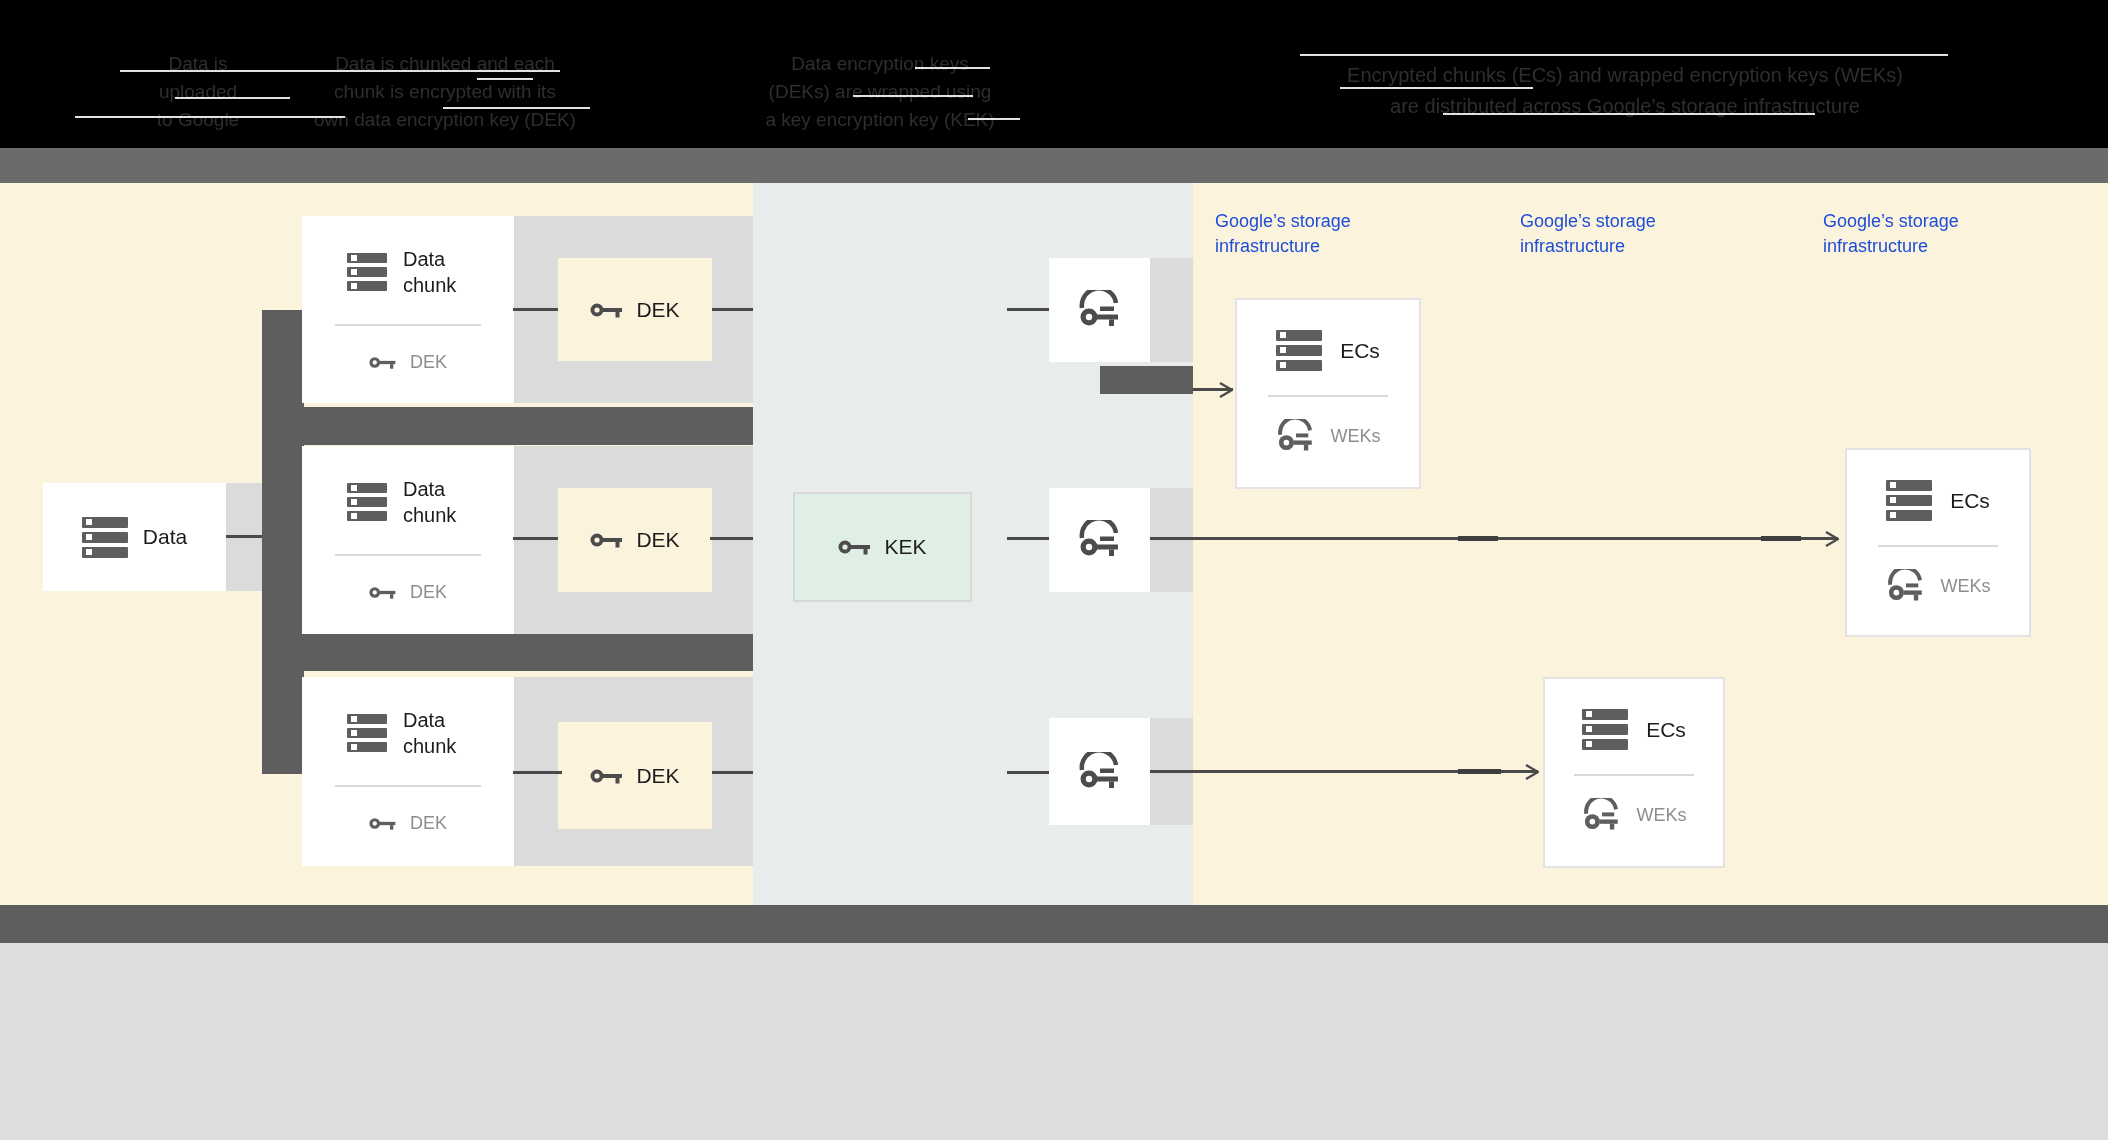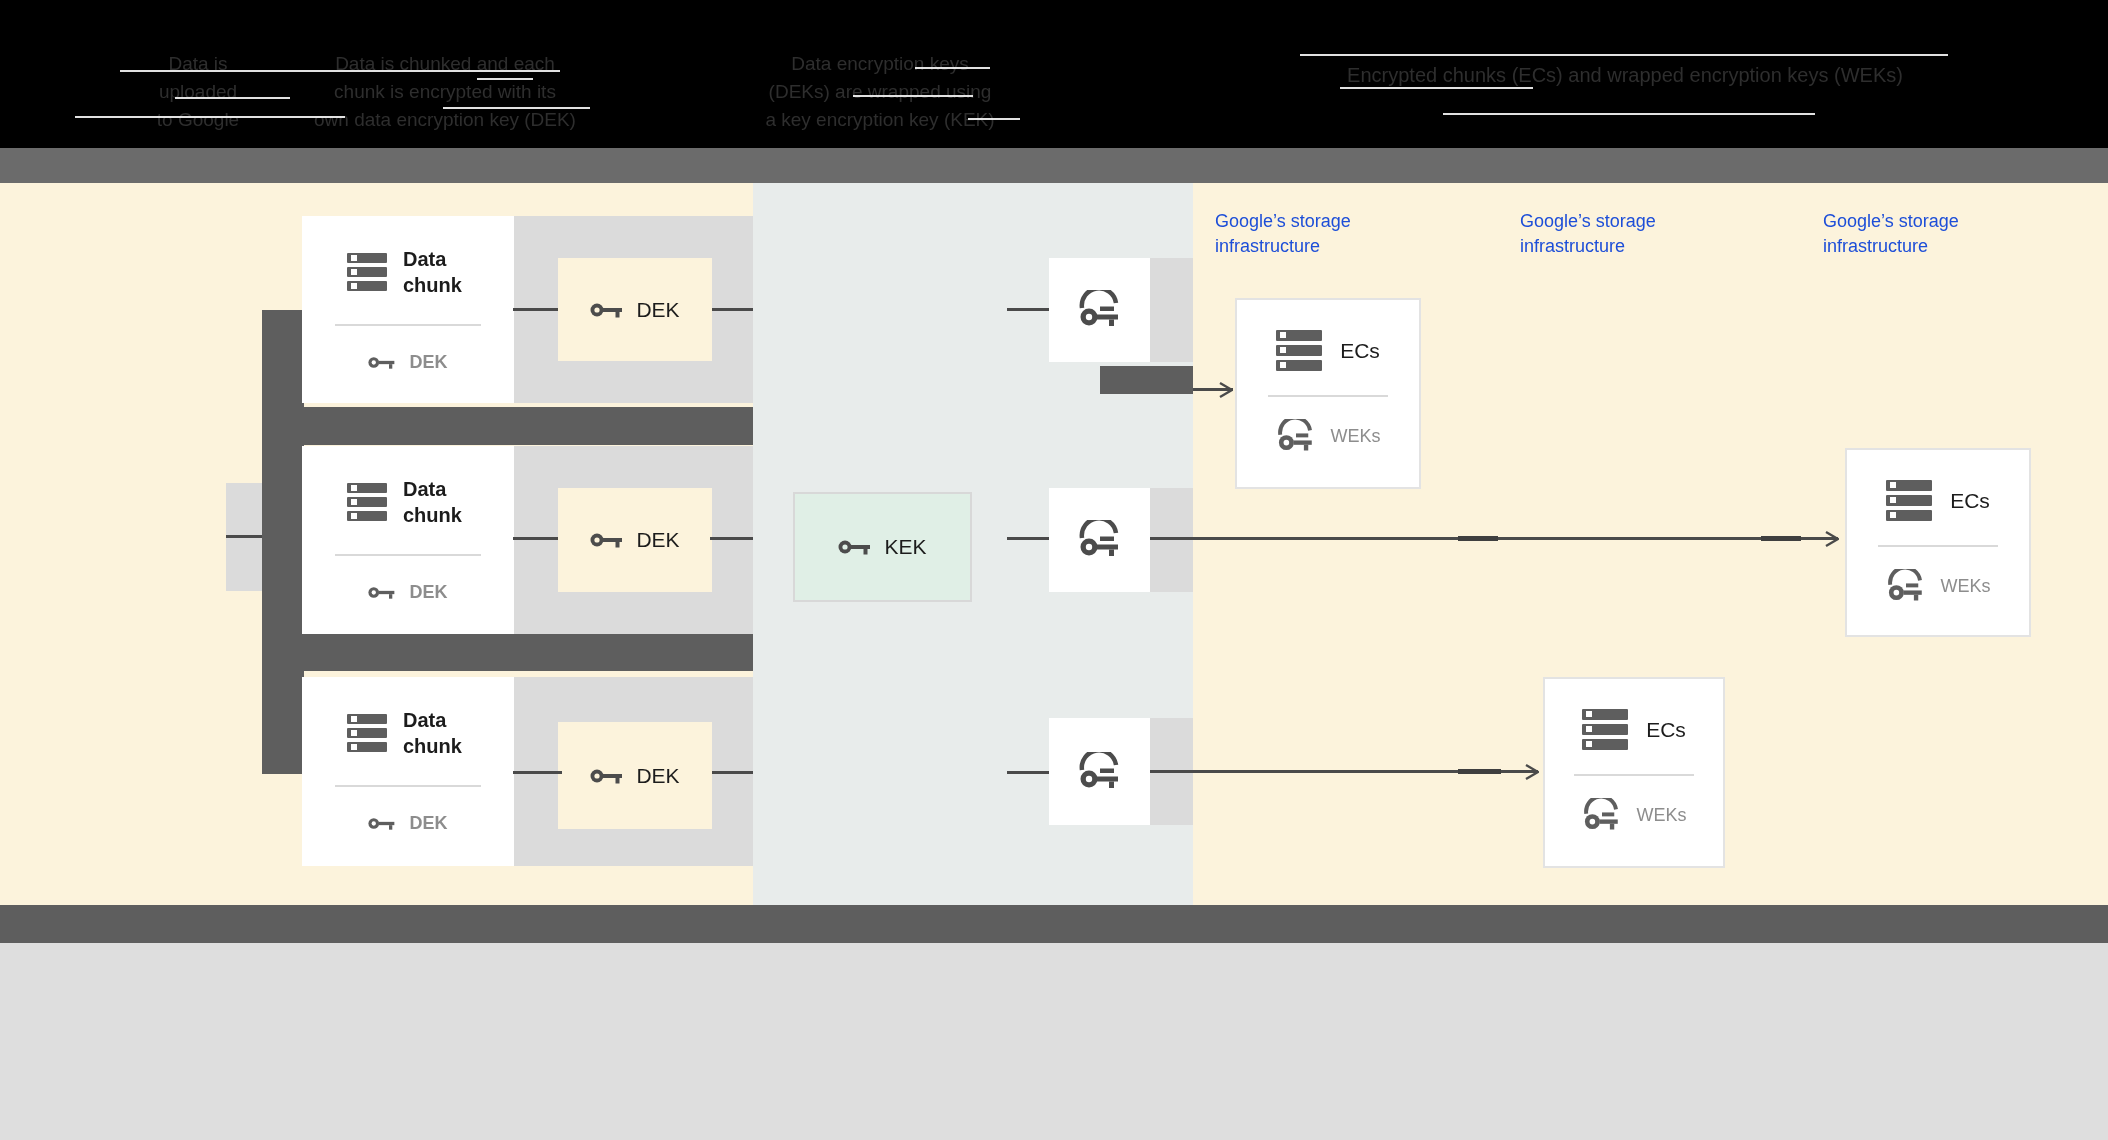--- a/index.html
+++ b/index.html
@@ -15,21 +15,21 @@
   .footer{left:0;top:943px;width:2108px;height:197px;background:#dedede;}
   
   .hcol{color:#2e2e2e;text-align:center;}
   .hcol div{font-size:19px;line-height:28px;}
   .hcol4 div{font-size:20px;line-height:31px;}
   .gl{background:#f4f4f4;height:2px;opacity:.92;}
   
   .darkbar{background:#5e5e5e;}
   .ltgray{background:#dbdbdb;}
   
-  .white-card{background:#fff;font-weight:bold;}
+  .white-card{background:#fff;}
   .chunk-card{display:flex;flex-direction:column;align-items:center;}
   .chunk-top{display:flex;align-items:center;gap:16px;margin-top:30px;}
   .chunk-title{font-size:20px;line-height:26px;color:#1c1c1c;width:66px;}
   .card-divider{width:146px;height:2px;background:#d9d9d9;margin-top:26px;}
   .sub-row{display:flex;align-items:center;gap:13px;margin-top:26px;}
   .sub-label{font-size:18px;color:#8d8d8d;}
   .data-box{display:flex;align-items:center;justify-content:center;gap:15px;}
   .data-label{font-size:21px;color:#1c1c1c;}
   .dek-box{background:#fcf3dc;display:flex;align-items:center;justify-content:center;gap:12px;}
   .dek-label{font-size:21px;color:#1c1c1c;}
@@ -72,20 +72,21 @@
     <div>chunk is encrypted with its</div>
     <div>own data encryption key (DEK)</div>
   </div>
   <div class="abs hcol" style="left:730px;top:50px;width:300px;">
     <div>Data encryption keys</div>
     <div>(DEKs) are wrapped using</div>
     <div>a key encryption key (KEK)</div>
   </div>
   <div class="abs hcol hcol4" style="left:1310px;top:60px;width:630px;">
     <div>Encrypted chunks (ECs) and wrapped encryption keys (WEKs)</div>
+    <div>are distributed across Google’s storage infrastructure</div>
   </div>
 
   <div class="abs gl" style="left:120px;top:70px;width:440px;"></div>
   <div class="abs gl" style="left:175px;top:97px;width:115px;"></div>
   <div class="abs gl" style="left:75px;top:116px;width:270px;"></div>
   <div class="abs gl" style="left:477px;top:78px;width:56px;"></div>
   <div class="abs gl" style="left:443px;top:107px;width:147px;"></div>
   <div class="abs gl" style="left:915px;top:67px;width:75px;"></div>
   <div class="abs gl" style="left:853px;top:95px;width:120px;"></div>
   <div class="abs gl" style="left:968px;top:118px;width:52px;"></div>
@@ -103,20 +104,28 @@
   <div class="abs darkbar" style="left:262px;top:407px;width:491px;height:38px;"></div>
   <div class="abs darkbar" style="left:262px;top:633px;width:491px;height:38px;"></div>
 
   <div class="abs ltgray" style="left:226px;top:483px;width:36px;height:108px;"></div>
   <div class="abs hline" style="left:226px;top:535px;width:36px;"></div>
 
   <div class="abs ltgray" style="left:513px;top:216px;width:240px;height:187px;"></div>
   <div class="abs ltgray" style="left:513px;top:446px;width:240px;height:188px;"></div>
   <div class="abs ltgray" style="left:513px;top:677px;width:240px;height:189px;"></div>
 
+  <div class="abs white-card data-box" style="left:43px;top:483px;width:183px;height:108px;">
+    <div class="dbicon w46">
+        <div class="bar"></div>
+        <div class="bar"></div>
+        <div class="bar"></div>
+      </div>
+    <div class="data-label">Data</div>
+  </div>
 
   <div class="abs white-card chunk-card" style="left:302px;top:216px;width:212px;height:187px;">
     <div class="chunk-top">
       <div class="dbicon w40">
           <div class="bar"></div>
           <div class="bar"></div>
           <div class="bar"></div>
         </div>
       <div class="chunk-title">Data chunk</div>
     </div>

